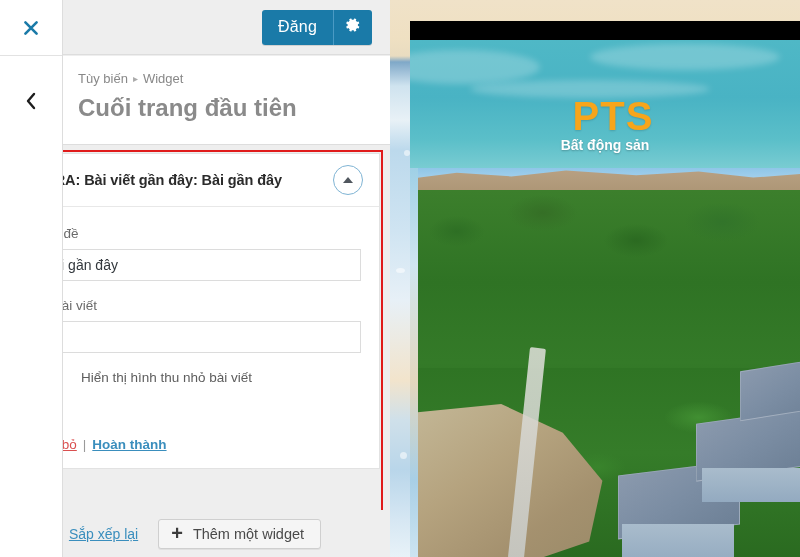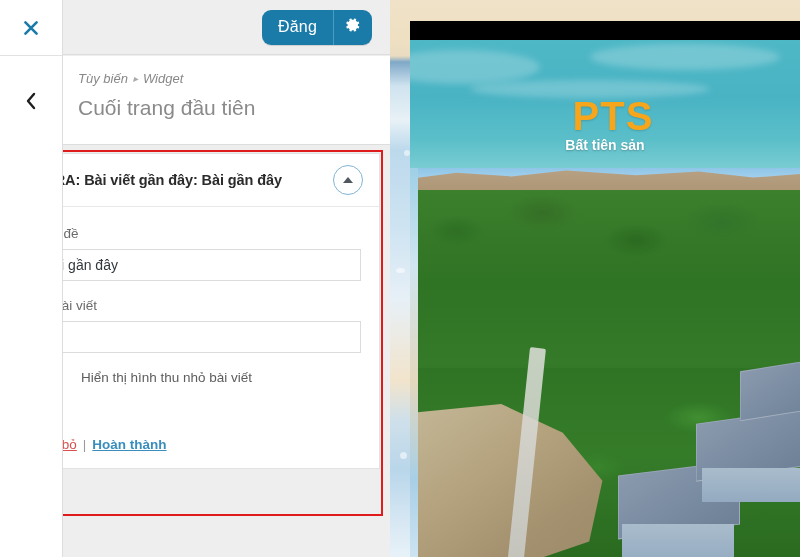--- a/index.html
+++ b/index.html
@@ -72,21 +72,21 @@
     box-sizing: border-box;
     display: flex;
     align-items: center;
     justify-content: flex-end;
     z-index: 3;
   }
   .publish-group {
     display: flex;
     align-items: stretch;
     margin-right: 18px;
-    border-radius: 9px;
+    border-radius: 3px;
     overflow: hidden;
     box-shadow: 0 1px 0 rgba(0,0,0,0.12);
   }
   .publish-btn {
     background: #1a7aa8;
     color: #ffffff;
     font-size: 16px;
     padding: 7px 16px 8px 16px;
     border: none;
     cursor: pointer;
@@ -112,34 +112,33 @@
     border-bottom: 1px solid #dddddd;
     box-sizing: border-box;
     padding: 14px 16px 0 16px;
     z-index: 3;
   }
   .breadcrumb {
     font-size: 13px;
     color: #888888;
     line-height: 18px;
     white-space: nowrap;
-    font-style: italic;
   }
   .breadcrumb .sep {
     color: #aaaaaa;
     font-size: 10px;
     padding: 0 5px;
     position: relative;
     top: -1px;
   }
   .section-title {
     margin-top: 5px;
-    font-size: 21px;
+    font-size: 24px;
     color: #8a8a8a;
-    font-weight: 400;
+    font-weight: 700;
     line-height: 28px;
     white-space: nowrap;
   }
 
   
   .widget-area {
     position: absolute;
     left: 0; top: 146px;
     width: 390px;
     height: 411px;
@@ -542,20 +541,27 @@
             <span class="checkbox"></span>
           </div>
 
           <div class="widget-actions">
             <span class="link-delete">Xóa bỏ</span><span class="link-sep">|</span><span class="link-done">Hoàn thành</span>
           </div>
 
         </div>
       </div>
 
+      <div class="widget-bottom">
+        <span class="reorder-link">Sắp xếp lại</span>
+        <div class="add-widget-btn">
+          <span class="plus-glyph">+</span>
+          <span>Thêm một widget</span>
+        </div>
+      </div>
 
     </div>
   </div>
 
   <div id="preview">
 
     <div class="site-bg">
       <span class="bg-sparkle" style="left:14px;top:150px;width:6px;height:6px;"></span>
       <span class="bg-sparkle" style="left:6px;top:268px;width:9px;height:5px;"></span>
       <span class="bg-sparkle" style="left:10px;top:452px;width:7px;height:7px;"></span>
@@ -563,21 +569,21 @@
 
     <div class="site-frame">
 
       <div class="site-topbar"></div>
 
       <div class="site-hero">
         <span class="hero-cloud" style="left:-30px;top:10px;width:160px;height:34px;"></span>
         <span class="hero-cloud" style="left:180px;top:4px;width:190px;height:26px;"></span>
         <span class="hero-cloud" style="left:60px;top:40px;width:240px;height:18px;"></span>
         <div class="hero-title">PTS</div>
-        <div class="hero-sub">Bất tiên sản</div>
+        <div class="hero-sub">Bất động sản</div>
       </div>
 
       <div class="site-photo">
         <div class="photo-sky"></div>
         <div class="photo-ridge"></div>
         <div class="photo-forest-a"></div>
         <div class="photo-forest-b"></div>
         <div class="photo-scar"></div>
         <div class="photo-road"></div>
 

